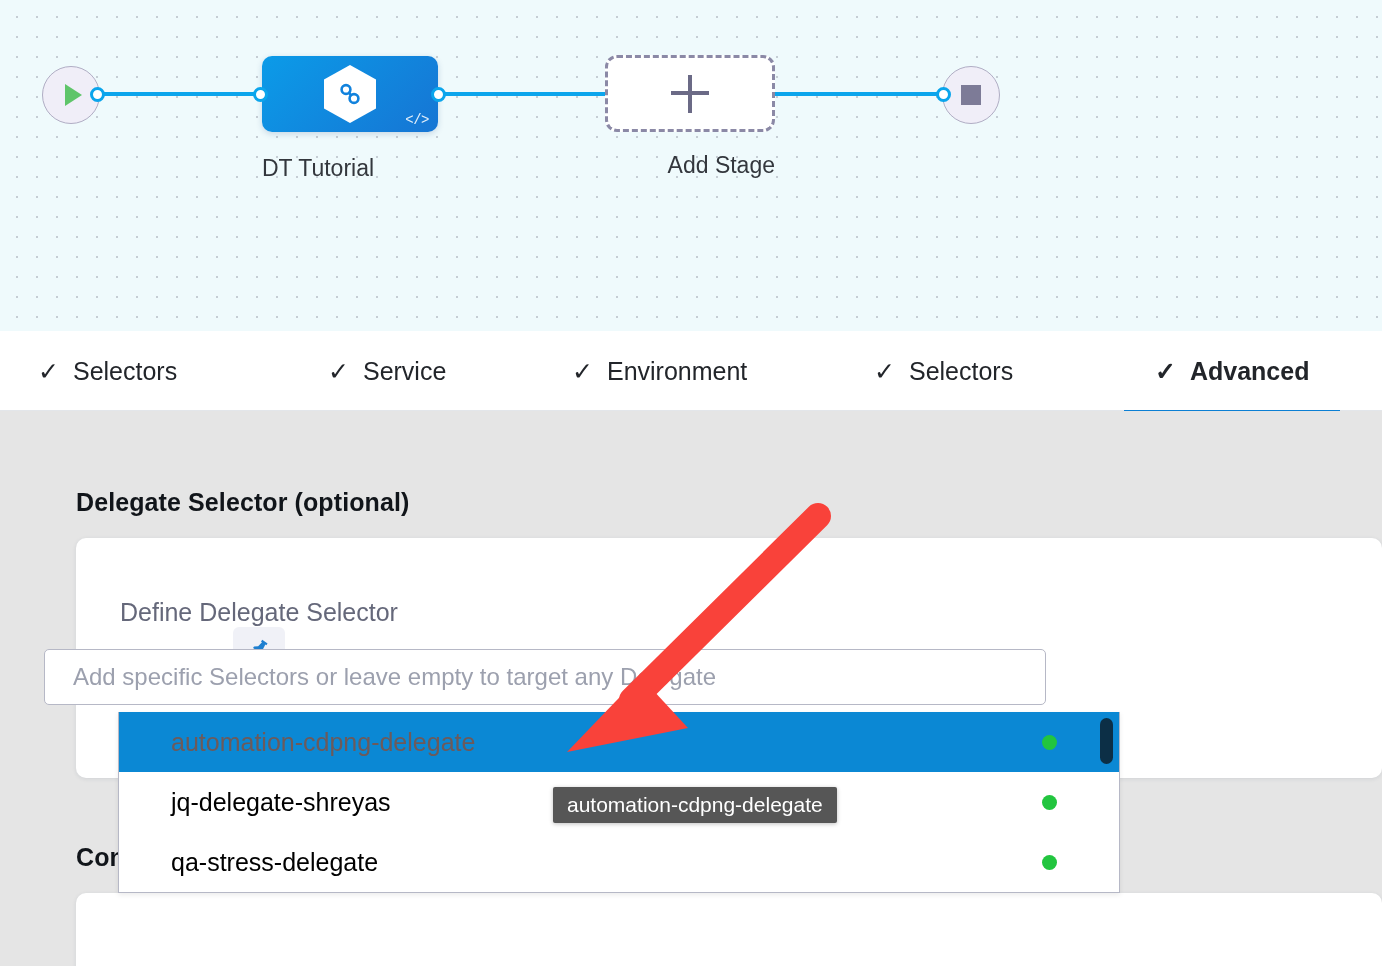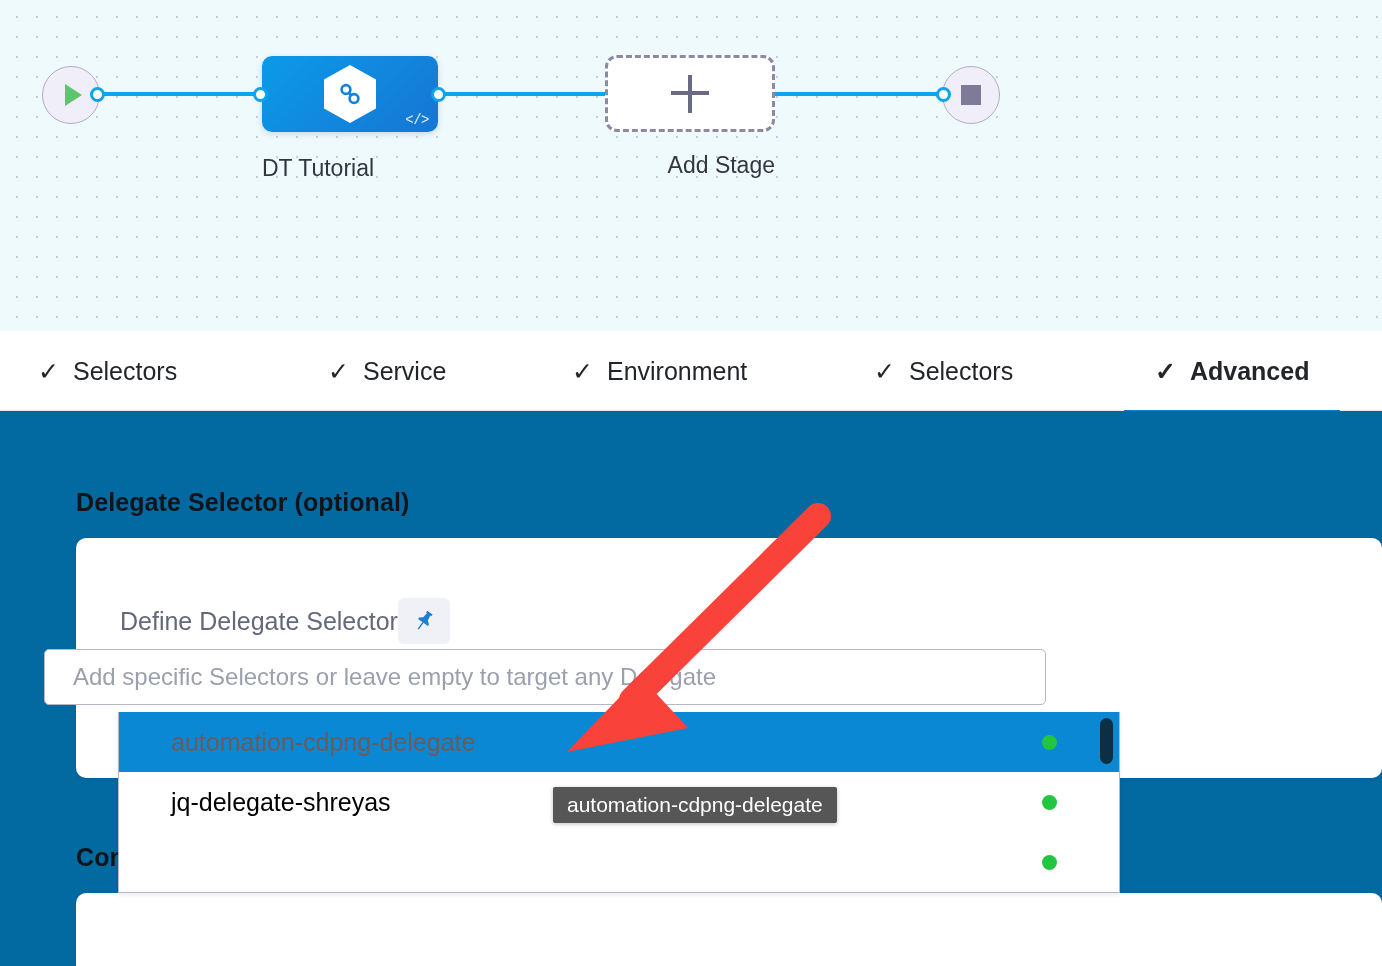--- a/index.html
+++ b/index.html
@@ -180,21 +180,21 @@
     height: 5px;
     background: #0b7fd4;
   }
 
   
   .content {
     position: absolute;
     left: 0; top: 411px;
     width: 1382px;
     height: 555px;
-    background: #0369a1;
+    background: #e5e5e5;
   }
   .section-heading {
     position: absolute;
     font-size: 25px;
     font-weight: bold;
     color: #11151a;
     letter-spacing: 0.1px;
   }
   #delegate-heading { left: 76px; top: 77px; }
   #conditional-heading { left: 76px; top: 432px; }
@@ -206,20 +206,21 @@
     box-shadow: 0 1px 4px rgba(30,50,80,0.10);
   }
   #delegate-card { left: 76px; top: 127px; width: 1306px; height: 240px; }
   #conditional-card { left: 76px; top: 482px; width: 1306px; height: 120px; }
 
   .field-label-row {
     position: absolute;
     left: 44px; top: 60px;
     display: flex;
     align-items: center;
+    flex-direction: column;
   }
   .field-label {
     font-size: 25px;
     color: #65687a;
   }
   .pin-btn {
     width: 52px; height: 46px;
     background: #f0f1f7;
     border-radius: 6px;
     display: flex;
@@ -408,20 +409,21 @@
   <div class="dd-item selected">
     <span>automation-cdpng-delegate</span>
     <span class="dd-dot"></span>
     <span class="dd-scroll-thumb"></span>
   </div>
   <div class="dd-item">
     <span>jq-delegate-shreyas</span>
     <span class="dd-dot"></span>
   </div>
   <div class="dd-item">
+    <span>qa-stress-delegate</span>
     <span class="dd-dot"></span>
   </div>
 </div>
 
 <div class="tooltip">automation-cdpng-delegate</div>
 
 <svg class="arrow-layer" viewBox="0 0 1382 966">
   <g>
     <line x1="818" y1="516" x2="632" y2="700" stroke="#f9423a" stroke-width="26" stroke-linecap="round"></line>
     <polygon points="567,752 640,676 688,728" fill="#f9423a"></polygon>

